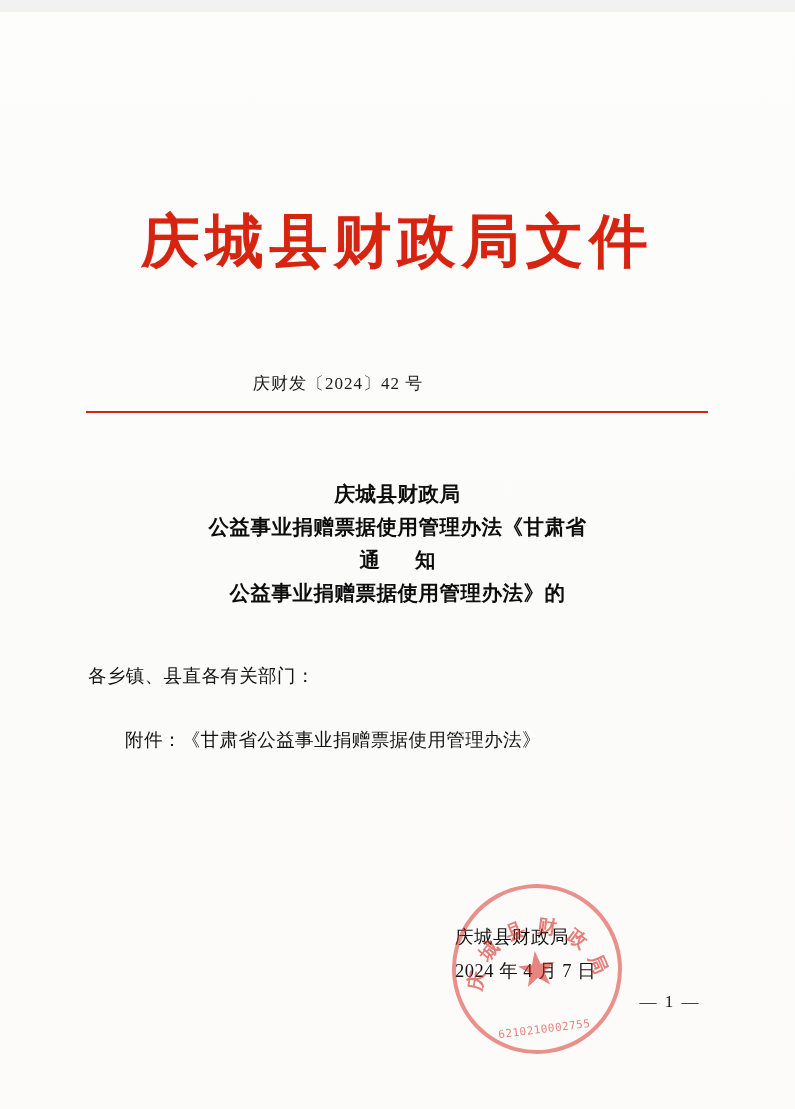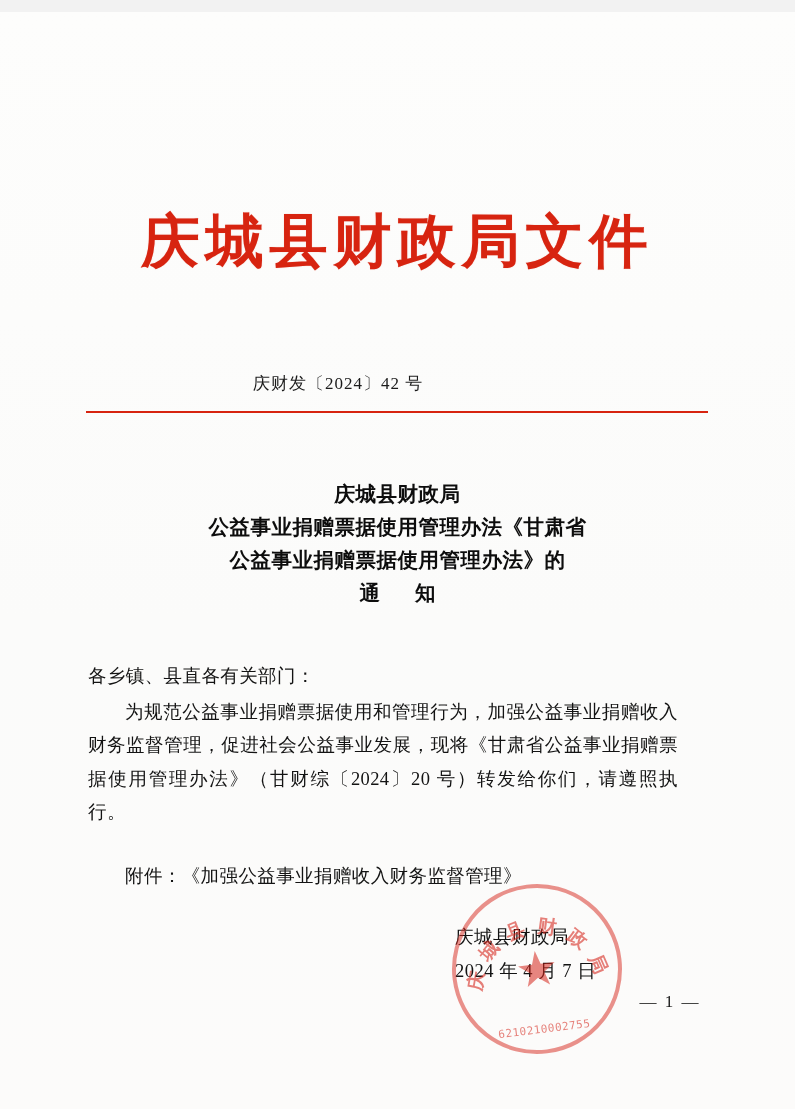--- a/index.html
+++ b/index.html
@@ -203,28 +203,27 @@
       <div class="masthead-title">庆城县财政局文件</div>
     </div>
 
     <div class="docnum">庆财发〔2024〕42 号</div>
 
     <div class="red-rule"></div>
 
     <div class="title-block">
       <div class="title-line">庆城县财政局</div>
       <div class="title-line">公益事业捐赠票据使用管理办法《甘肃省</div>
+      <div class="title-line title-line-notice">通    知</div>
       <div class="title-line">公益事业捐赠票据使用管理办法》的</div>
-      <div class="title-line title-line-notice">通    知</div>
     </div>
 
     <div class="body-block">
       <div class="salutation">各乡镇、县直各有关部门：</div>
-      <div class="para">为规范公益事业捐赠票据使用和管理行为，加强公益事业捐赠收入财务监督管理，促进社会公益事业发展，现将《甘肃省公益事业捐赠票据使用管理办法》（甘财综〔2024〕20 号）转发给你们，请遵照执行。</div>
-      <div class="attachment">附件：《加强公益事业捐赠收入财务监督管理》</div>
+      <div class="attachment">附件：《甘肃省公益事业捐赠票据使用管理办法》</div>
     </div>
 
     <div class="signature">
       <div>庆城县财政局</div>
       <div>2024 年 4 月 7 日</div>
     </div>
 
     <div class="seal">
       <svg class="seal-arc-text" viewBox="0 0 162 162">
         <defs>

